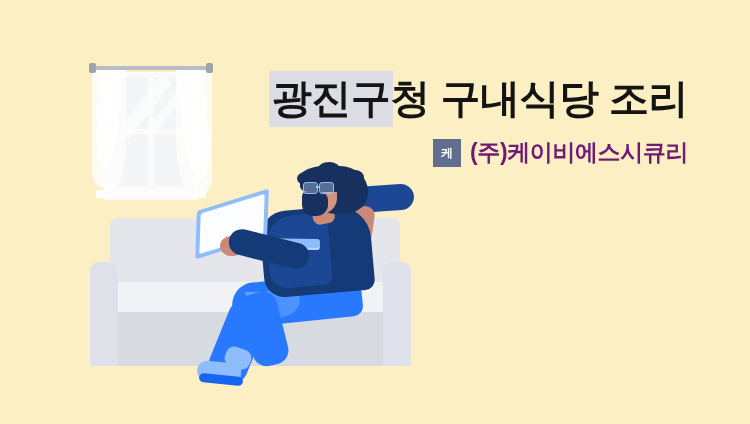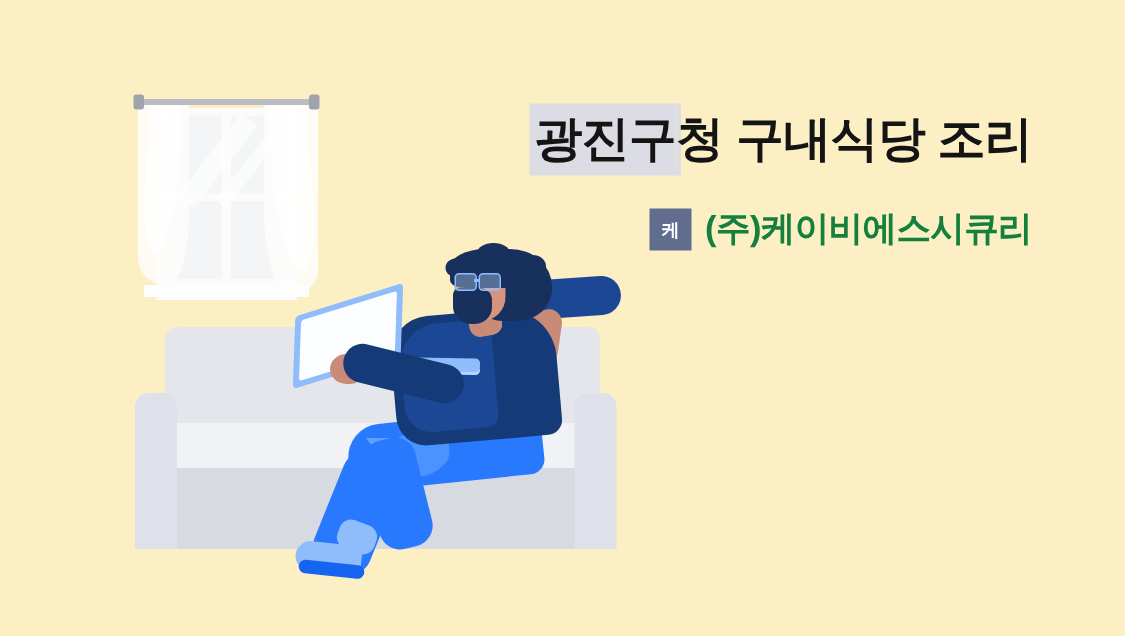--- a/index.html
+++ b/index.html
@@ -358,21 +358,21 @@
     border-radius: 0 0 3px 3px;
     transform: rotate(1deg);
   }
 
   
   .headline {
     position: absolute;
     left: 0; top: 71px;
     width: 688px;
     text-align: right;
-    font-size: 32px;
+    font-size: 40px;
     font-weight: 700;
     letter-spacing: -0.5px;
     color: #141414;
     white-space: nowrap;
   }
   .headline .hl-mark {
     background: #dcdce4;
     padding: 2px 0 4px 0;
     box-shadow: 0 0 0 3px #dcdce4;
   }
@@ -394,21 +394,21 @@
     font-weight: 700;
     display: flex;
     align-items: center;
     justify-content: center;
     line-height: 1;
     flex: none;
   }
   .company-name {
     font-size: 23px;
     font-weight: 700;
-    color: #15803d;
+    color: #701a75;
     letter-spacing: -0.4px;
     white-space: nowrap;
   }
 
   .hiring-type {
     position: absolute;
     left: 0; top: 333px;
     width: 688px;
     text-align: right;
     font-size: 16px;

